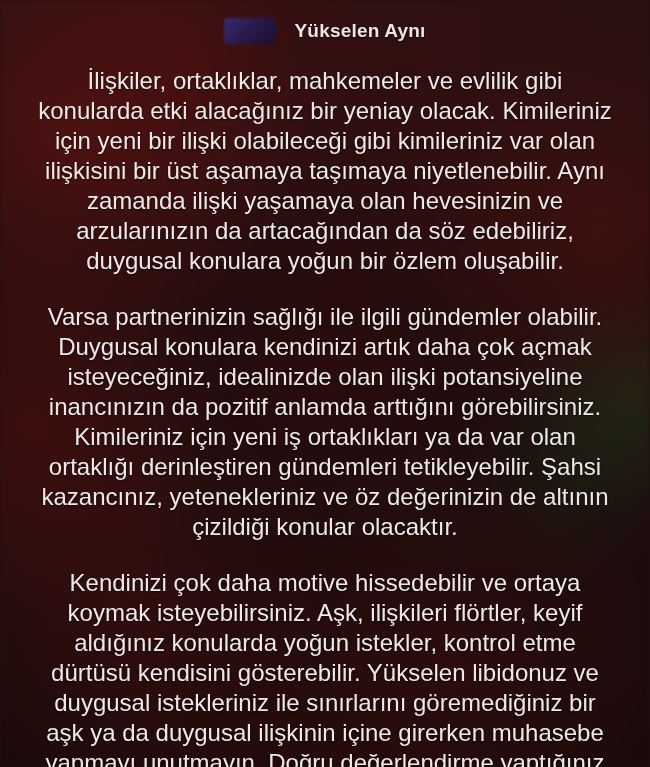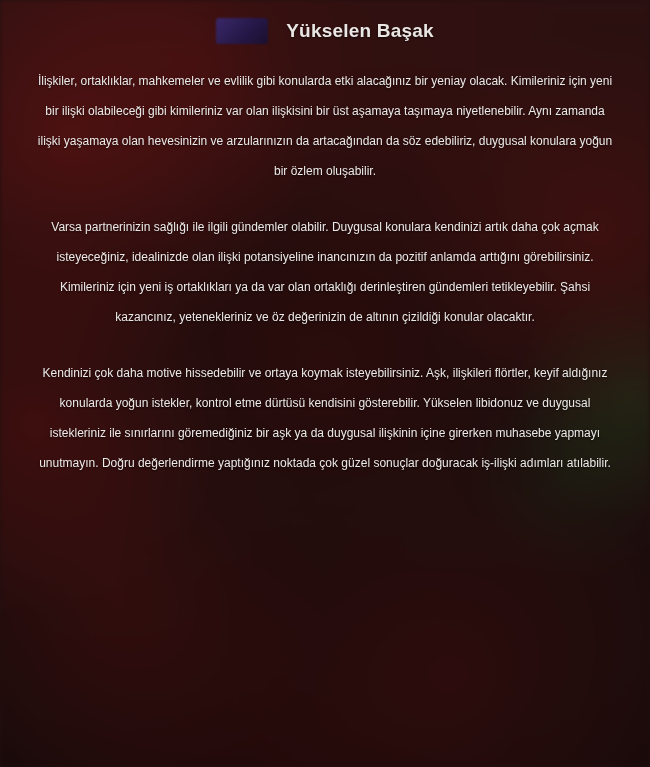--- a/index.html
+++ b/index.html
@@ -71,21 +71,21 @@
     font-size: 19px;
     font-weight: bold;
     letter-spacing: 0.2px;
     text-shadow: 0 1px 2px rgba(0,0,0,0.6);
   }
   .body-text {
     padding: 4px 34px 0 34px;
   }
   .para {
     color: #eceae8;
-    font-size: 12px;
+    font-size: 24px;
     line-height: 30px;
     text-align: center;
     margin: 0 0 26px 0;
     text-shadow: 0 1px 2px rgba(0,0,0,0.55);
     white-space: pre-wrap;
   }
   .para:last-child {
     margin-bottom: 16px;
   }
 </style>
@@ -93,21 +93,21 @@
 <body>
 
 <div class="page">
   <div class="bg-layer"></div>
   <div class="bg-dim"></div>
 
   <div class="content">
 
     <div class="header">
       <div class="header-badge"></div>
-      <div class="header-title">Yükselen Başak</div>
+      <div class="header-title">Yükselen Aynı</div>
     </div>
 
     <div class="body-text">
       <p class="para">İlişkiler, ortaklıklar, mahkemeler ve evlilik gibi konularda etki alacağınız bir yeniay olacak. Kimileriniz için yeni bir ilişki olabileceği gibi kimileriniz var olan ilişkisini bir üst aşamaya taşımaya niyetlenebilir. Aynı zamanda ilişki yaşamaya olan hevesinizin ve arzularınızın da artacağından da söz edebiliriz, duygusal konulara yoğun bir özlem oluşabilir.</p>
       <p class="para">Varsa partnerinizin sağlığı ile ilgili gündemler olabilir. Duygusal konulara kendinizi artık daha çok açmak isteyeceğiniz, idealinizde olan ilişki potansiyeline inancınızın da pozitif anlamda arttığını görebilirsiniz. Kimileriniz için yeni iş ortaklıkları ya da var olan ortaklığı derinleştiren gündemleri tetikleyebilir. Şahsi kazancınız, yetenekleriniz ve öz değerinizin de altının çizildiği konular olacaktır.</p>
       <p class="para">Kendinizi çok daha motive hissedebilir ve ortaya koymak isteyebilirsiniz. Aşk, ilişkileri flörtler, keyif aldığınız konularda yoğun istekler, kontrol etme dürtüsü kendisini gösterebilir. Yükselen libidonuz ve duygusal istekleriniz ile sınırlarını göremediğiniz bir aşk ya da duygusal ilişkinin içine girerken muhasebe yapmayı unutmayın. Doğru değerlendirme yaptığınız noktada çok güzel sonuçlar doğuracak iş-ilişki adımları atılabilir.</p>
     </div>
 
   </div>
 </div>

